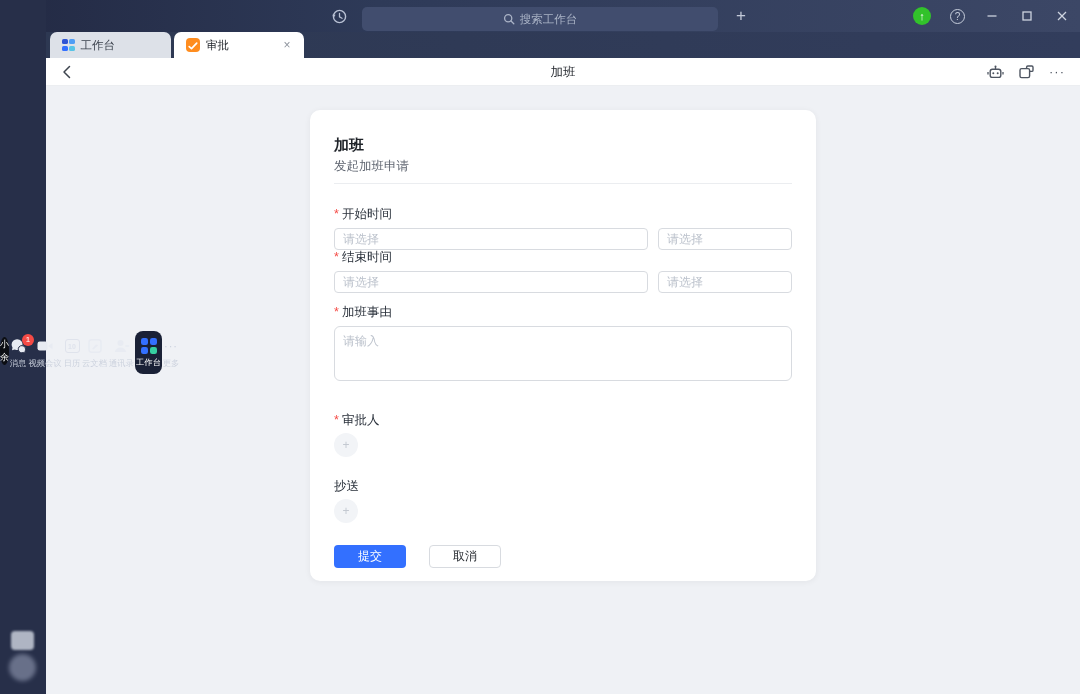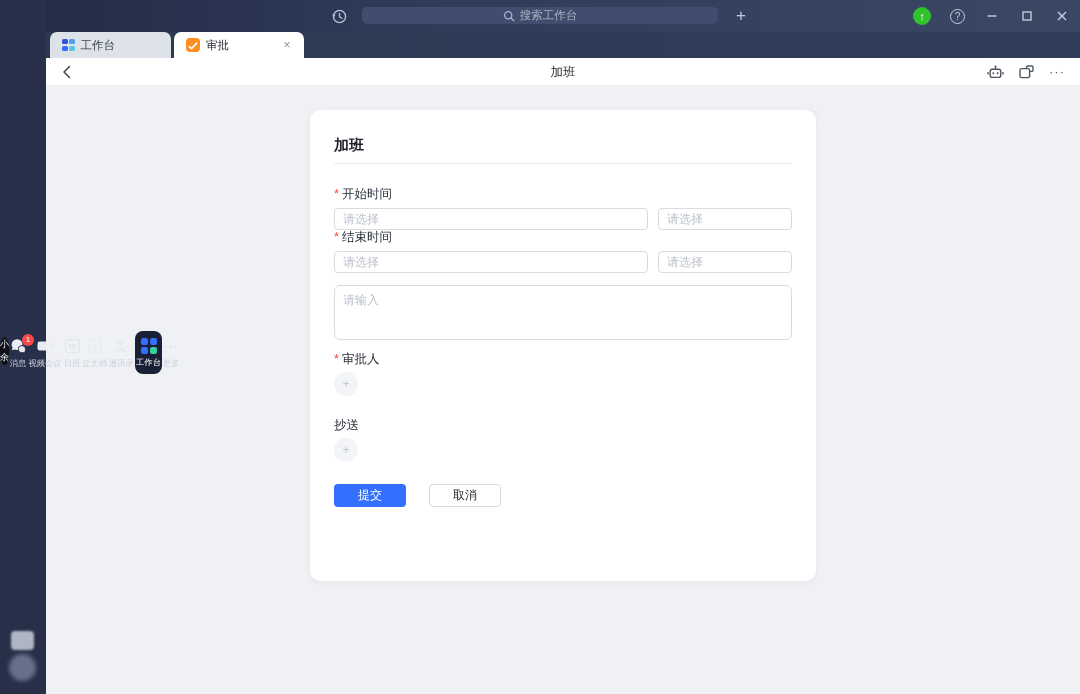--- a/index.html
+++ b/index.html
@@ -5,21 +5,21 @@
   * { margin:0; padding:0; box-sizing:border-box; }
   html,body { width:1080px; height:694px; overflow:hidden;
     font-family:"Liberation Sans","DejaVu Sans",sans-serif; }
   .app { position:relative; width:1080px; height:694px; background:#eff1f5; }
 
   
   .titlebar { position:absolute; left:0; top:0; width:1080px; height:32px;
     background:linear-gradient(90deg,#232a44 0%,#2e3a58 35%,#3c4766 100%); z-index:5; }
   .histbtn { position:absolute; left:329px; top:7px; width:20px; height:19px;
     display:flex; align-items:center; justify-content:center; cursor:pointer; }
-  .searchbox { position:absolute; left:362px; top:7px; width:356px; height:17px;
+  .searchbox { position:absolute; left:362px; top:7px; width:356px; height:24px;
     background:#414d6e; border-radius:5px; display:flex; align-items:center;
     justify-content:center; gap:5px; cursor:text; }
   .searchbox span { color:#aab3c6; font-size:11.5px; }
   .plusbtn { position:absolute; left:731px; top:4px; width:20px; height:24px;
     color:#c3cad9; font-size:17px; line-height:23px; text-align:center; cursor:pointer; }
   .winicons { position:absolute; right:10px; top:0; height:32px; display:flex;
     align-items:center; gap:19px; }
   .upbtn { width:18px; height:18px; border-radius:50%; background:#32c22b; color:#fff;
     font-size:11px; font-weight:bold; display:flex; align-items:center; justify-content:center; cursor:pointer; }
   .helpbtn { width:15px; height:15px; border-radius:50%; border:1.3px solid #c6cddb;
@@ -280,43 +280,45 @@
           <rect x="2" y="4.6" width="9.6" height="9" rx="1.6" fill="#fff" stroke="#4e5561" stroke-width="1.4"></rect>
         </svg>
       </div>
       <div class="ib dots3">···</div>
     </div>
   </div>
 
   <div class="content">
     <div class="card">
       <div class="ftitle">加班</div>
+      <div class="fsub">发起加班申请</div>
       <hr class="fdivider">
 
       <div class="fg" style="margin-top:23px">
         <div class="flabel"><span class="req">*</span><span>开始时间</span></div>
         <div class="inrow">
           <input class="fin wide" placeholder="请选择" style="">
           <input class="fin narrow" placeholder="请选择" style="">
         </div>
       </div>
 
       <div class="fg" style="">
         <div class="flabel"><span class="req">*</span><span>结束时间</span></div>
         <div class="inrow">
           <input class="fin wide" placeholder="请选择" style="">
           <input class="fin narrow" placeholder="请选择" style="">
         </div>
       </div>
 
       <div class="fg" style="margin-top:12px">
+        <div class="flabel"><span class="req">*</span><span>加班事由</span></div>
         <textarea class="ftxa" placeholder="请输入" style=""></textarea>
       </div>
 
-      <div class="fg" style="margin-top:8px">
+      <div class="fg" style="margin-top:28px">
         <div class="flabel" style="margin-bottom:5px"><span class="req">*</span><span>审批人</span></div>
         <div class="addcircle">+</div>
       </div>
 
       <div class="fg" style="margin-top:22px">
         <div class="flabel" style="margin-bottom:5px"><span>抄送</span></div>
         <div class="addcircle">+</div>
       </div>
 
       <div class="actions">

